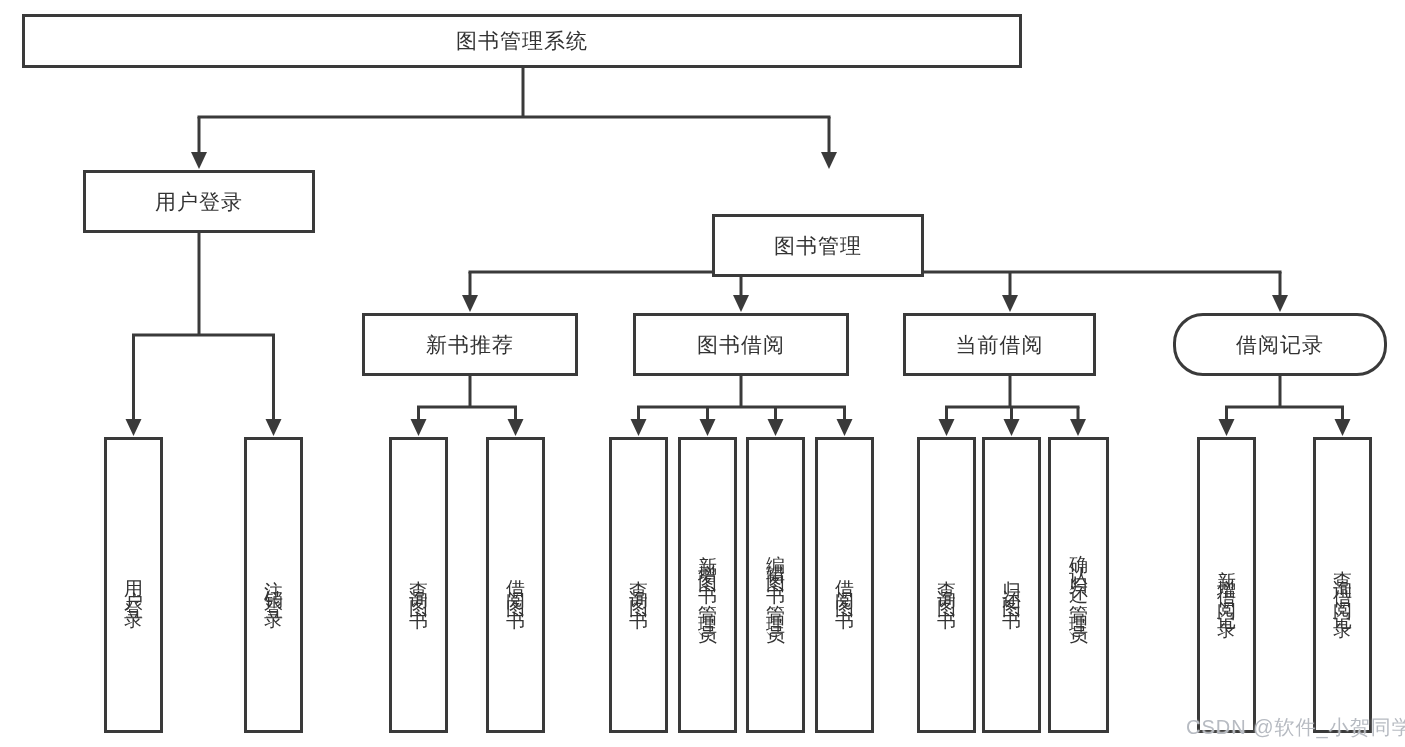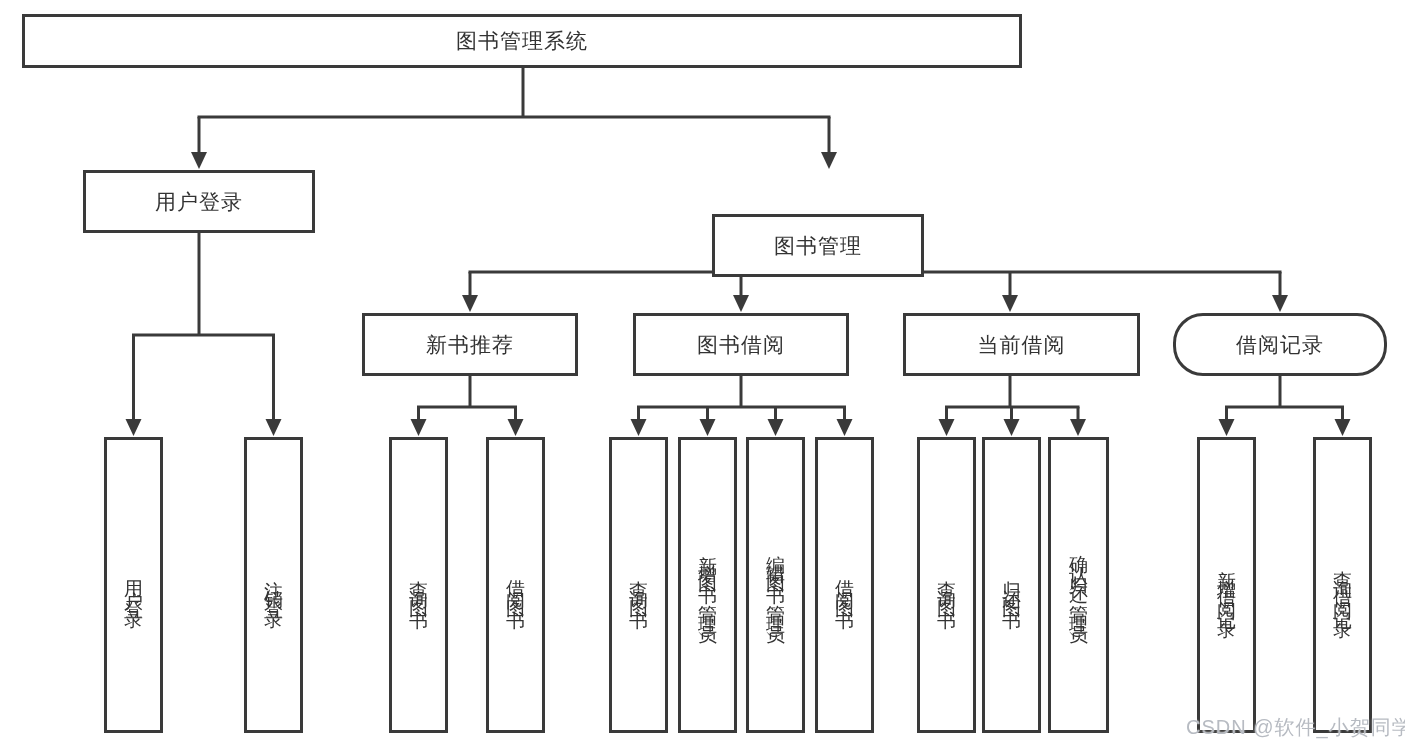--- a/index.html
+++ b/index.html
@@ -136,21 +136,21 @@
     <polygon class="ah" points="1334.5,419 1350.5,419 1342.5,436"></polygon>
   </svg>
 
   <div class="hbox" style="left:22px; top:14px; width:1000px; height:54px;">图书管理系统</div>
 
   <div class="hbox" style="left:83px; top:170px; width:232px; height:63px;">用户登录</div>
   <div class="hbox" style="left:712px; top:166px; width:212px; height:63px;margin-top:48px;">图书管理</div>
 
   <div class="hbox" style="left:633px; top:313px; width:216px; height:63px;">图书借阅</div>
   <div class="hbox" style="left:362px; top:313px; width:216px; height:63px;">新书推荐</div>
-  <div class="hbox" style="left:903px; top:313px; width:237px; height:63px;">当前借阅</div>
+  <div class="hbox" style="left:903px; top:313px; width:193px; height:63px;">当前借阅</div>
   <div class="hbox" style="left:1173px; top:313px; width:214px; height:63px;border-radius:30px;">借阅记录</div>
 
   <div class="vbox" style="left:104px;">用户登录</div>
   <div class="vbox" style="left:244px;">注销登录</div>
 
   <div class="vbox" style="left:389px;">查询图书</div>
   <div class="vbox" style="left:486px;">借阅图书</div>
 
   <div class="vbox" style="left:609px;">查询图书</div>
   <div class="vbox" style="left:678px;">新增图书（管理员）</div>

